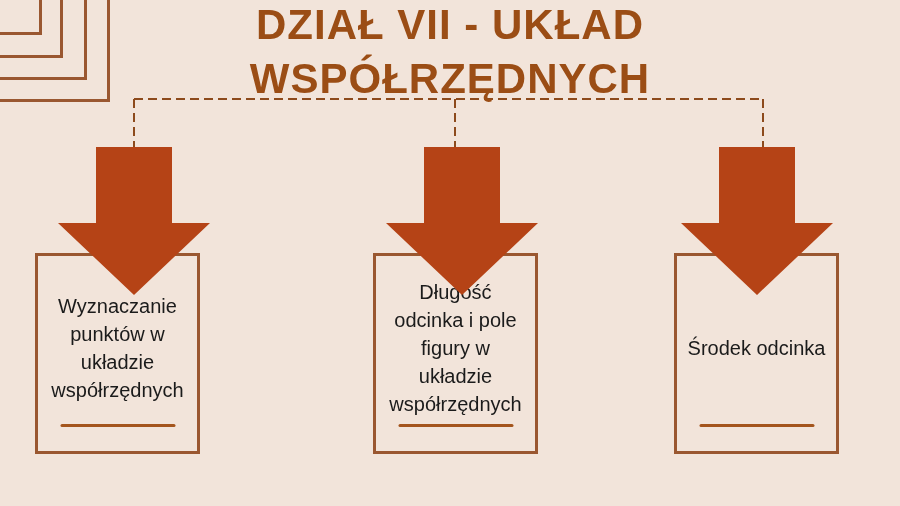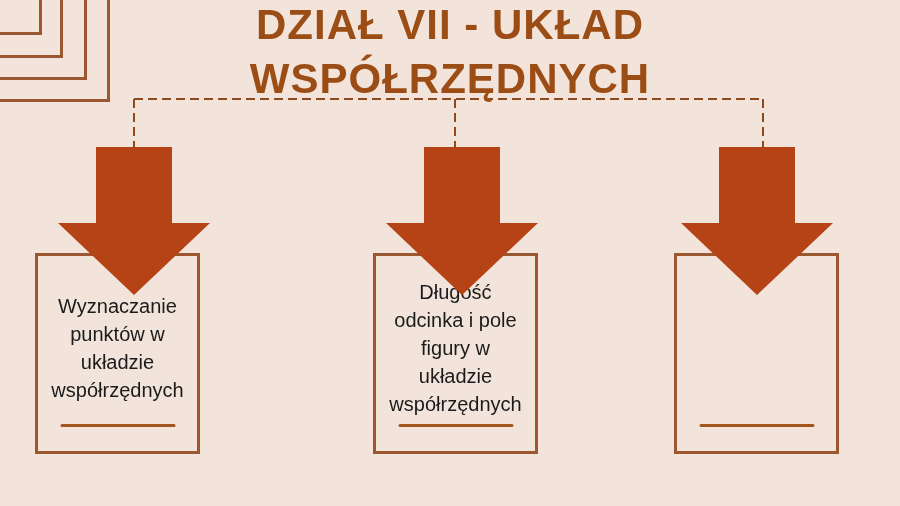--- a/index.html
+++ b/index.html
@@ -81,20 +81,21 @@
 </div>
 <div class="box box-2">
   <div class="box-text">Długość
 odcinka i pole
 figury w
 układzie
 współrzędnych</div>
   <div class="box-underline"></div>
 </div>
 <div class="box box-3">
+  <div class="box-text">Środek odcinka</div>
   <div class="box-underline"></div>
 </div>
 
 <svg class="overlay" width="900" height="506" viewBox="0 0 900 506">
   <path class="dash-line" d="M134 99 H763"></path>
   <path class="dash-line" d="M134 99 V147"></path>
   <path class="dash-line" d="M455 99 V147"></path>
   <path class="dash-line" d="M763 99 V147"></path>
   <polygon class="arrow" points="96,147 172,147 172,223 210,223 134,295 58,223 96,223"></polygon>
   <polygon class="arrow" points="424,147 500,147 500,223 538,223 462,295 386,223 424,223"></polygon>

